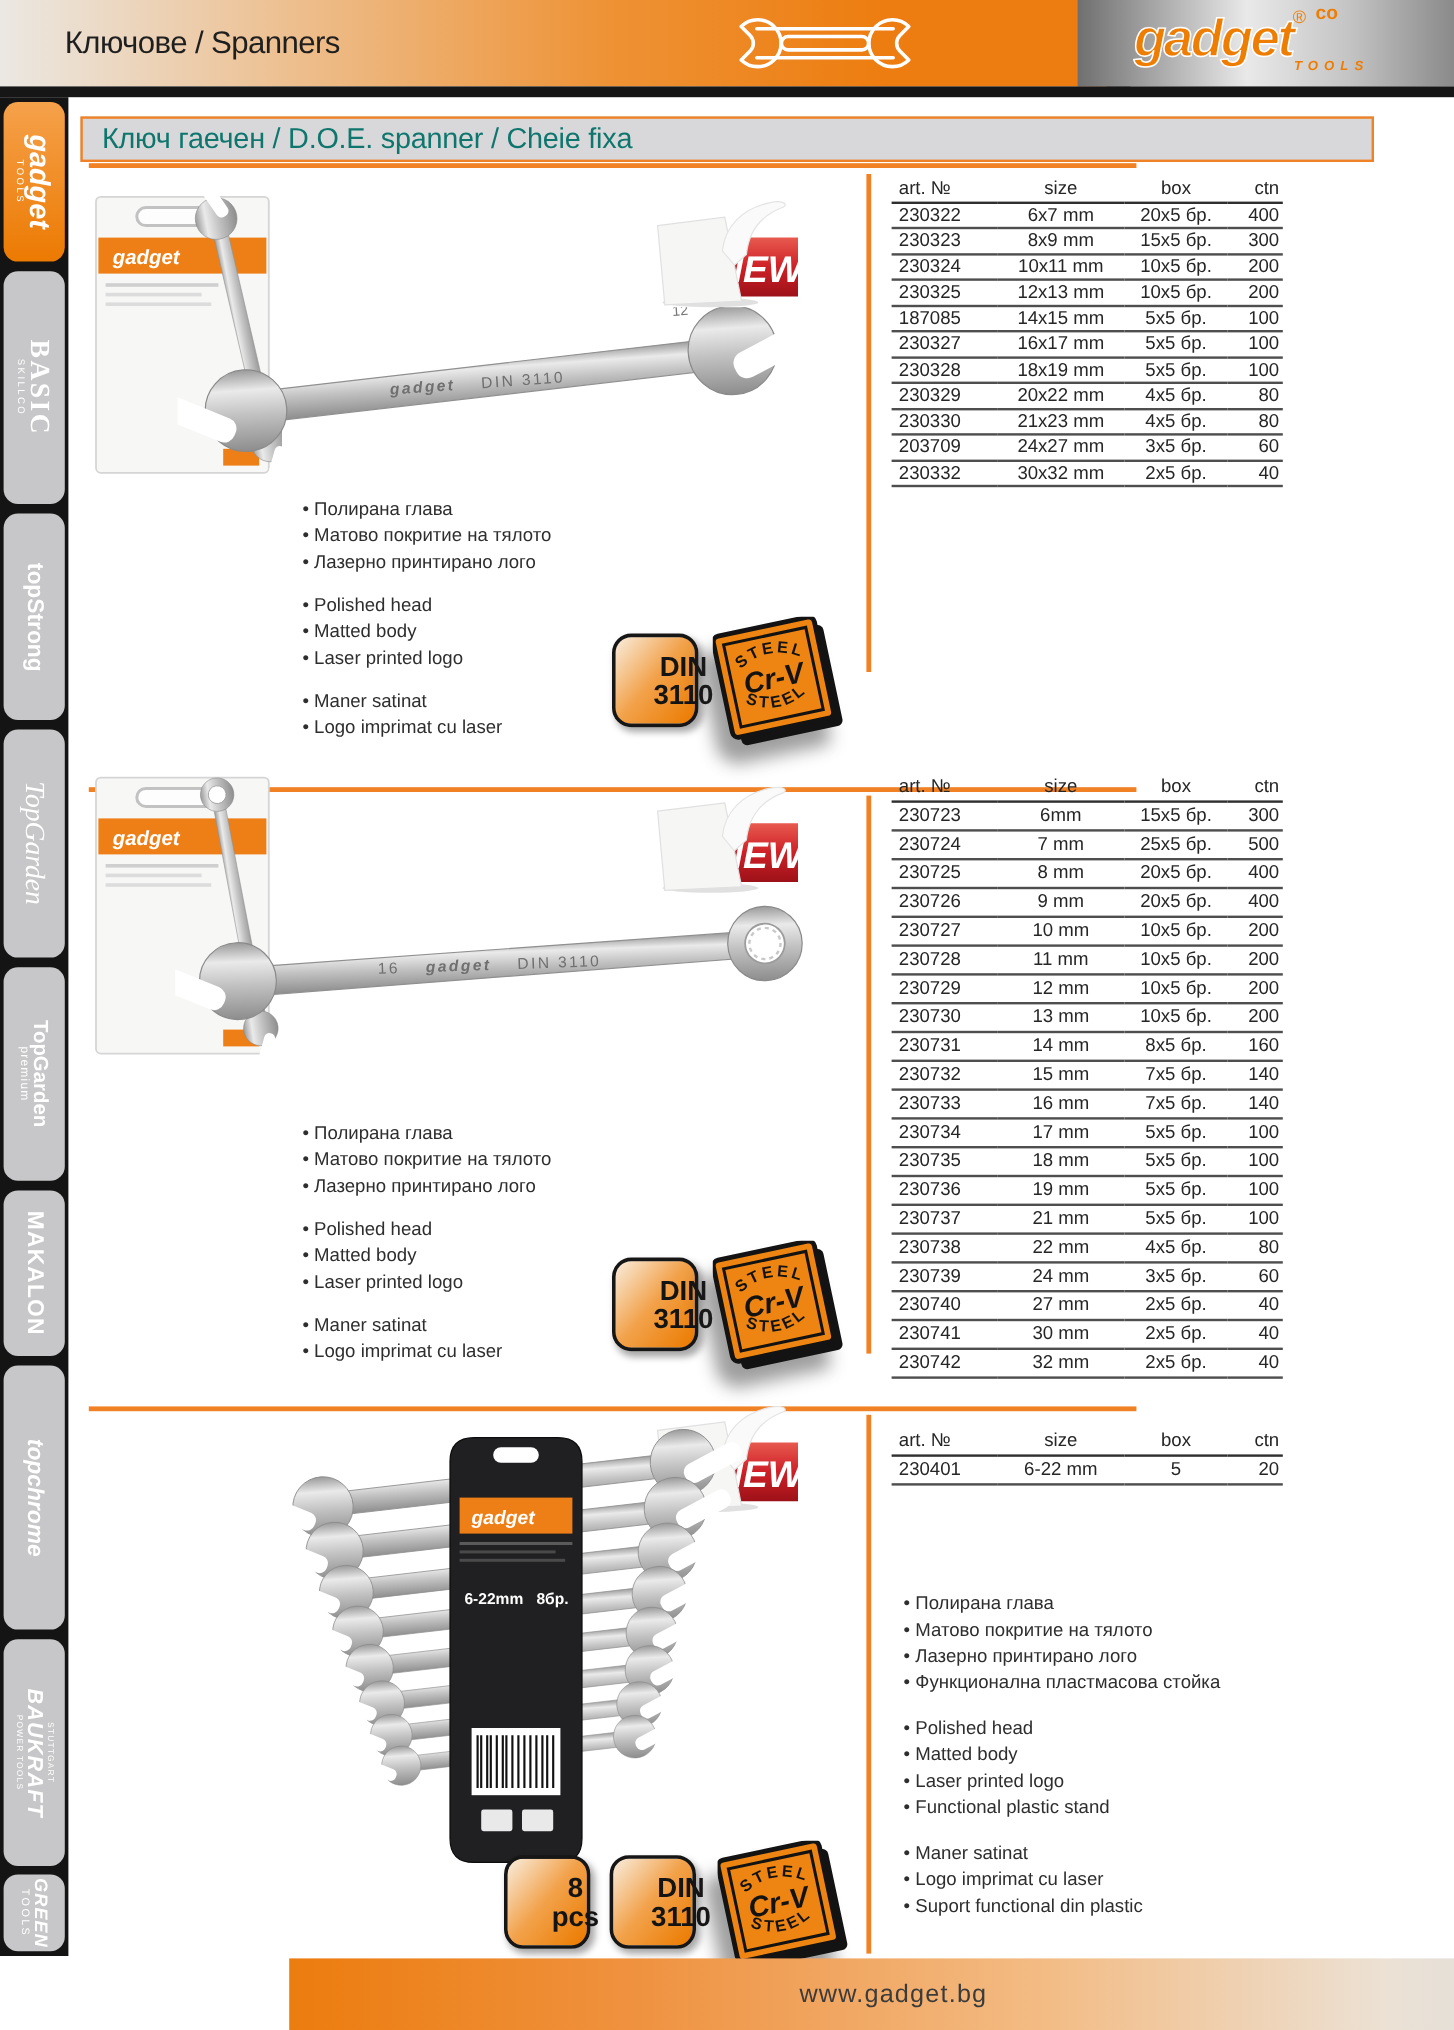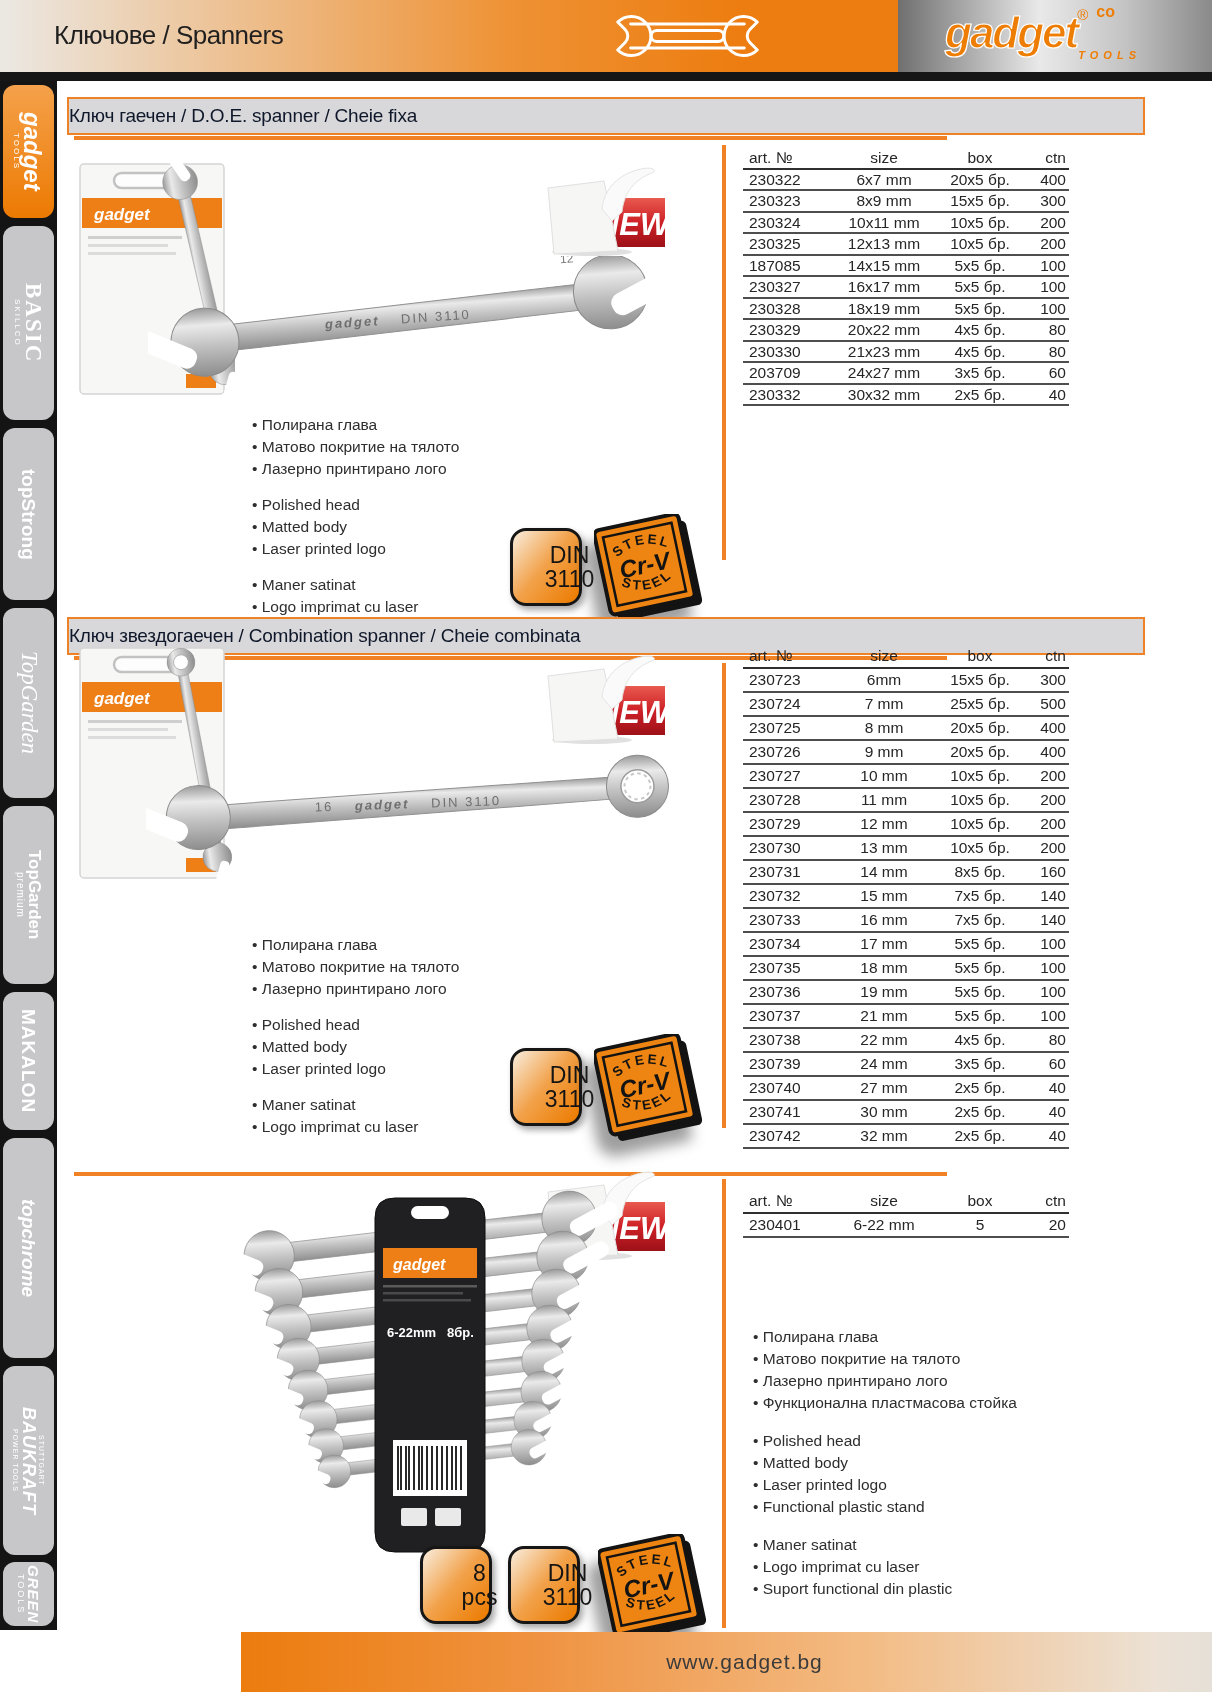--- a/index.html
+++ b/index.html
@@ -39,22 +39,22 @@
   .tab-premium .t-sub{font-size:10px;letter-spacing:1px;}
   .tab-makalon .t-main{font-size:19px;letter-spacing:1px;}
   .tab-topchrome .t-main{font-size:19px;font-style:italic;}
   .tab-baukraft .t-main{font-size:18px;font-style:italic;letter-spacing:1px;}
   .tab-baukraft .t-sub,.tab-baukraft .t-sup{font-size:7px;letter-spacing:1px;}
   .tab-green .t-main{font-size:15px;font-style:italic;letter-spacing:1px;}
   .tab-green .t-sub{font-size:9px;}
 
   
   .sec-head{position:absolute;left:67px;width:1078px;height:38px;box-sizing:border-box;
-       background:#d8d8da;border:2.5px solid #ef8227;color:#0f172a;font-size:19px;
-       line-height:33px;padding-left:0;letter-spacing:-0.2px;}
+       background:#d8d8da;border:2.5px solid #ef8227;color:#0f766e;font-size:24px;
+       line-height:33px;padding-left:16px;letter-spacing:-0.2px;}
   .sec-shadow{position:absolute;left:74px;width:873px;height:4px;background:#f08124;}
   .sec-divider{position:absolute;left:722px;width:4px;background:#f08124;}
 
   
   .tbl{position:absolute;border-collapse:collapse;table-layout:fixed;font-size:15.5px;color:#262626;}
   .tbl th{font-weight:normal;border-bottom:2.5px solid #2f2f2f;}
   .tbl td{border-bottom:2px solid #4e4e4e;}
   .tbl th:nth-child(1),.tbl td:nth-child(1){text-align:left;padding-left:6px;}
   .tbl th:nth-child(2),.tbl td:nth-child(2){text-align:center;}
   .tbl th:nth-child(3),.tbl td:nth-child(3){text-align:center;}
@@ -64,21 +64,21 @@
 
   
   .fgroup{position:absolute;font-size:15.5px;color:#2e2e2e;}
   .b-item{line-height:22px;}
   .b-item::before{content:"• ";}
 
   
   .badge{position:absolute;width:72px;height:78px;box-sizing:border-box;border:3px solid #161616;
        border-radius:16px;background:linear-gradient(130deg,#f8e7d1 4%,#f2a24b 48%,#ec7d04 95%);
        display:flex;flex-direction:column;align-items:center;justify-content:center;
-       font-weight:normal;font-size:23px;line-height:24px;color:#141414;
+       font-weight:bold;font-size:23px;line-height:24px;color:#141414;
        box-shadow:3px 4px 6px rgba(0,0,0,0.35);padding-left:47px;}
   .crv{position:absolute;width:115px;height:115px;filter:drop-shadow(-10px 16px 7px rgba(40,40,40,0.45));}
   .new-badge{position:absolute;width:125px;height:95px;}
   .art{position:absolute;}
 
   
   .pageno-box{position:absolute;left:0;top:1632px;width:232px;height:60px;
        background:linear-gradient(90deg,#f2f2f2 0%,#bdbdbd 55%,#616161 100%);}
   .pageno{position:absolute;left:44px;top:14px;font-family:"Liberation Serif",serif;font-size:28px;color:#1d1d1d;}
   .site-bar{position:absolute;left:241px;top:1632px;width:971px;height:60px;
@@ -371,21 +371,20 @@
       <rect x="8" y="6" width="86" height="86" rx="5" fill="#ee8512" stroke="#131313" stroke-width="4"></rect>
       <rect x="16" y="14" width="70" height="70" fill="none" stroke="#131313" stroke-width="2.5"></rect>
       <path id="crv-t0" d="M24 38 Q51 20 78 38" fill="none"></path>
       <text font-size="13.5" font-weight="bold" letter-spacing="2.5" fill="#131313"><textPath href="#crv-t0" startOffset="2">STEEL</textPath></text>
       <text x="51" y="58" text-anchor="middle" font-size="24" font-weight="bold" font-style="italic" fill="#131313">Cr-V</text>
       <path id="crv-b0" d="M22 64 Q51 84 80 64" fill="none"></path>
       <text font-size="13.5" font-weight="bold" letter-spacing="2.5" fill="#131313"><textPath href="#crv-b0" startOffset="2">STEEL</textPath></text>
     </g>
   </svg>
 
-  <div class="sec-head" style="top:617px">Ключ звездогаечен / Combination spanner / Cheie combinata</div>
   <div class="sec-shadow" style="top:656px"></div>
   <div class="sec-divider" style="top:663px;height:465px"></div>
 
   <svg class="art" style="left:70px;top:630px" width="165" height="258" viewBox="0 0 165 258">
     <use href="#hang-card" x="8" y="2"></use>
     <g transform="translate(118,254) rotate(-96.5) scale(0.45)">
         <use href="#wr-plainc"></use>
       </g>
   </svg>
   <svg class="art" style="left:146px;top:746px" width="545" height="125" viewBox="0 0 545 125">

